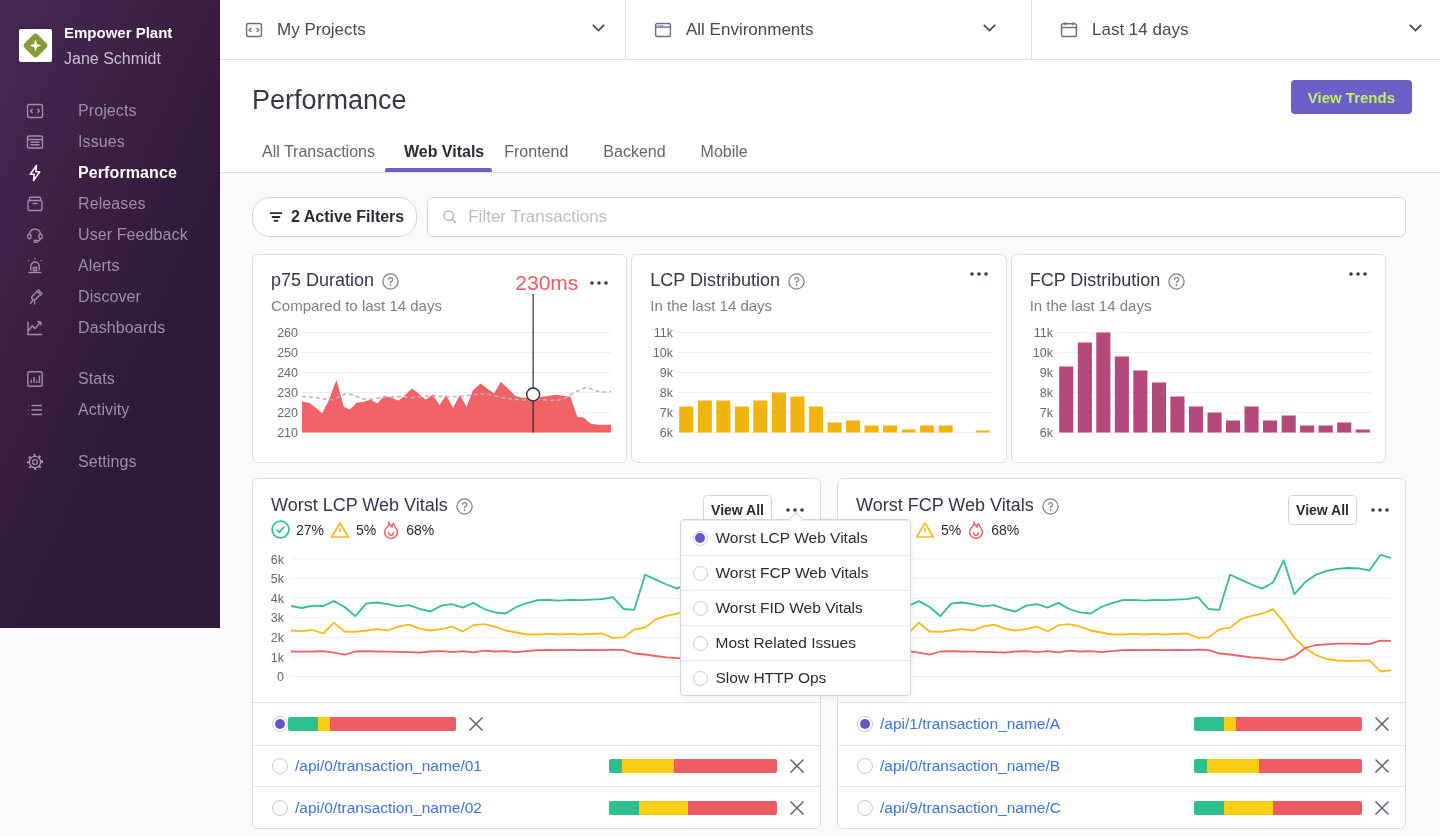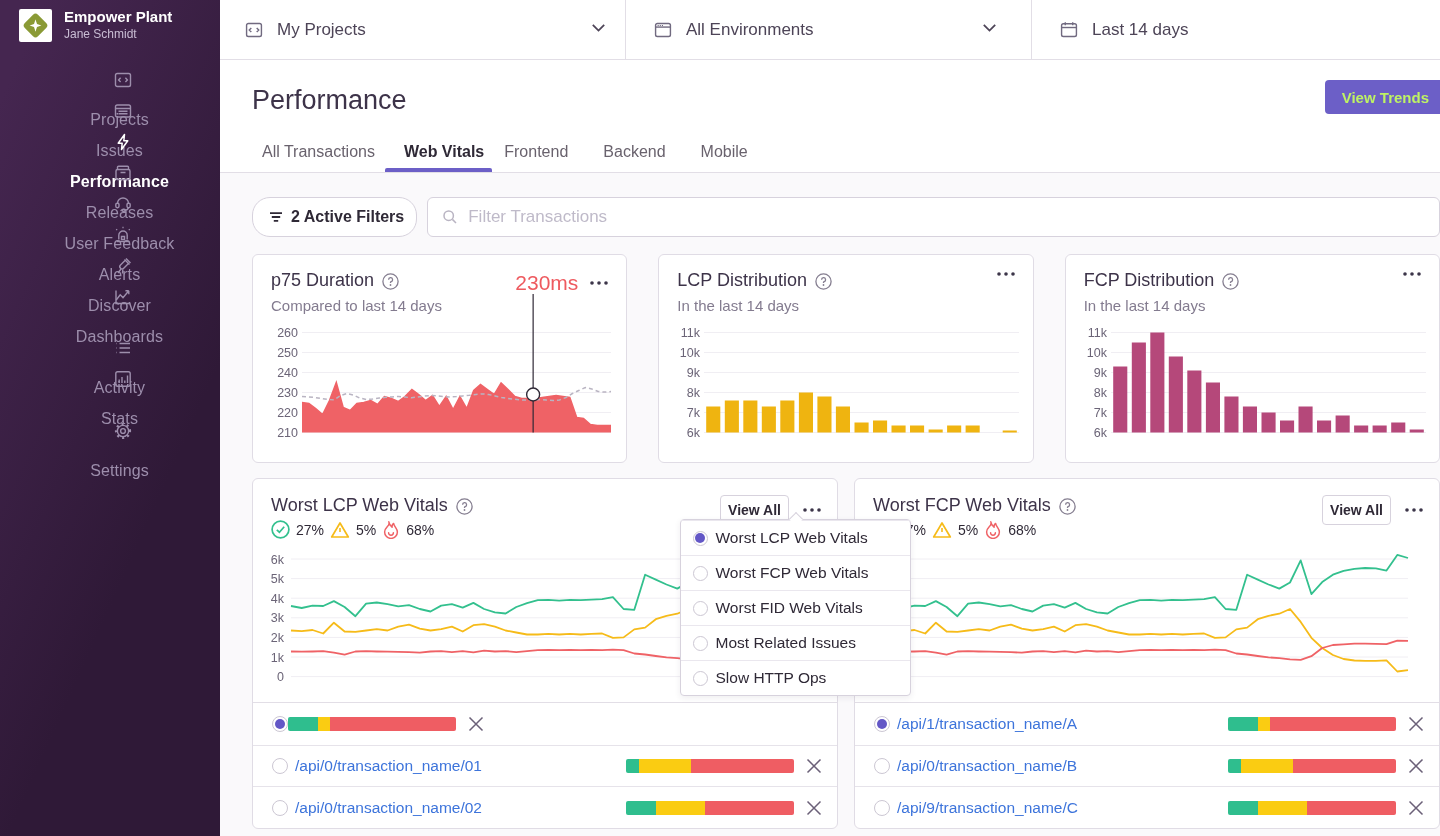--- a/index.html
+++ b/index.html
@@ -1,27 +1,27 @@
 <!DOCTYPE html>
 <html><head>
 <meta charset="utf-8">
 <style>
 * { margin:0; padding:0; box-sizing:border-box; }
 html,body { width:1440px; height:836px; overflow:hidden; font-family:"Liberation Sans",sans-serif; }
 body { display:flex; background:#faf9fb; color:#2f2936; }
 
 
-.sidebar { width:220px; height:836px; flex:0 0 220px;
+.sidebar { width:220px; height:628px; flex:0 0 220px;
   background:linear-gradient(294.17deg,#2f1937 35.57%,#452650 92.42%);
-  padding:8px 0 0 19px; position:relative; z-index:50; }
+  padding:24px 0 0 19px; position:relative; z-index:50; }
 .org { display:flex; align-items:center; gap:12px; margin-bottom:28px; }
 .org-logo { width:33px; height:33px; background:#fff; border-radius:2px; display:flex; align-items:center; justify-content:center; }
 .org-name { color:#fff; font-weight:bold; font-size:15px; line-height:17px; }
-.org-user { color:#c9bdd4; font-size:12px; line-height:17px; margin-top:1px; }
-.nav-item { display:flex; align-items:center; gap:22px; height:31px; color:#9d8eac; font-size:16px; cursor:pointer;flex-direction:column; }
+.org-user { color:#c9bdd4; font-size:16px; line-height:17px; margin-top:9px; }
+.nav-item { display:flex; align-items:center; gap:34px; height:31px; color:#9d8eac; font-size:16px; cursor:pointer; }
 .nav-item svg { width:18px; height:18px; flex:0 0 18px; margin-left:7px; }
 .nav-item span { letter-spacing:.1px; }
 .nav-item.active { color:#fff; font-weight:bold; }
 .nav-gap { height:20px; }
 .nav-gap2 { height:21px; }
 
 
 .main { flex:1; display:flex; flex-direction:column; }
 .topbar { height:60px; background:#fff; border-bottom:1px solid #e2dee6; display:flex; align-items:stretch; }
 .tb-sec { display:flex; align-items:center; color:#4d4457; font-size:17px; }
@@ -43,21 +43,21 @@
 .tab:nth-child(5){margin-left:35px}
 .tab { font-size:16px; color:#69626d; padding-bottom:11px; line-height:18px; position:relative; }
 .tab.active { color:#2f2936; font-weight:bold; }
 .tab.active::after { content:""; position:absolute; left:-19px; right:-8px; bottom:0; height:4px; background:#6c5fc7; border-radius:2px 2px 0 0; }
 
 .content { padding:24px 34px 0 32px; position:relative; }
 .filter-row { display:flex; gap:10px; margin-bottom:17px; }
 .btn-filters { background:#fff; border:1px solid #d7d2dd; border-radius:18px; height:40px; display:flex; align-items:center; padding:0 12px 0 15px; gap:7px; font-size:16px; font-weight:bold; color:#2f2936; }
 .search { flex:1; background:#fff; border:1px solid #d7d2dd; border-radius:6px; height:40px; display:flex; align-items:center; padding:0 14px; gap:10px; color:#bfbac9; font-size:17px; }
 
-.cards3 { display:flex; gap:31px; margin-bottom:15px; }
+.cards3 { display:flex; gap:4px; margin-bottom:15px; }
 .card { background:#fff; border:1px solid #e0dce5; border-radius:6px; }
 .cardsm { width:375.33px; height:209px; padding:15px 18px; position:relative; }
 .cardsm h3 { font-size:18px; font-weight:normal; color:#3d3349; display:flex; align-items:center; gap:8px; }
 .sub { color:#837b8f; font-size:15px; margin-top:6px; }
 .topright { position:absolute; right:17px; top:16px; display:flex; align-items:center; gap:11px; }
 .val-red { color:#ee5a5f; font-size:21px; font-weight:normal; }
 
 .cards2 { display:flex; gap:16px; }
 .cardbig { flex:1; height:351px; position:relative; }
 .cb-head { padding:16px 18px 0 18px; }
@@ -157,30 +157,30 @@
       <div class="nav-item ">
         <svg viewBox="0 0 18 18" fill="none" stroke="#9d8eac" stroke-width="1.4">
           <path d="M2 2.5 V15.5 H16.3"></path>
           <path d="M2.2 12 L6.2 6.8 L9 9.6 L14.8 2.8 M14.8 2.8 v3.4 M14.8 2.8 h-3.4"></path>
         </svg>
         <span>Dashboards</span>
       </div>
       <div class="nav-gap"></div>
       <div class="nav-item ">
         <svg viewBox="0 0 18 18" fill="none" stroke="#9d8eac" stroke-width="1.4">
-          <path d="M2 4.5 h.5 M5.5 4.5 H16 M2 9 h.5 M5.5 9 H16 M2 13.5 h.5 M5.5 13.5 H16"></path>
-        </svg>
-        <span>Activity</span>
-      </div>
-      <div class="nav-item ">
-        <svg viewBox="0 0 18 18" fill="none" stroke="#9d8eac" stroke-width="1.4">
           <rect x="1.8" y="1.8" width="14.4" height="14.4" rx="1.8"></rect>
           <path d="M5.2 13 V9.5 M8 13 V7 M10.8 13 V10.5 M13.5 13 V5.5"></path>
         </svg>
         <span>Stats</span>
+      </div>
+      <div class="nav-item ">
+        <svg viewBox="0 0 18 18" fill="none" stroke="#9d8eac" stroke-width="1.4">
+          <path d="M2 4.5 h.5 M5.5 4.5 H16 M2 9 h.5 M5.5 9 H16 M2 13.5 h.5 M5.5 13.5 H16"></path>
+        </svg>
+        <span>Activity</span>
       </div>
       <div class="nav-gap2"></div>
       <div class="nav-item ">
         <svg viewBox="0 0 18 18" fill="none" stroke="#9d8eac">
           <circle cx="9" cy="9" r="5.6" stroke-width="1.4"></circle>
           <circle cx="9" cy="9" r="6.9" stroke-width="2.4" stroke-dasharray="2.1 3.2" stroke-dashoffset="1"></circle>
           <circle cx="9" cy="9" r="2.4" stroke-width="1.4"></circle>
         </svg>
         <span>Settings</span>
       </div>

